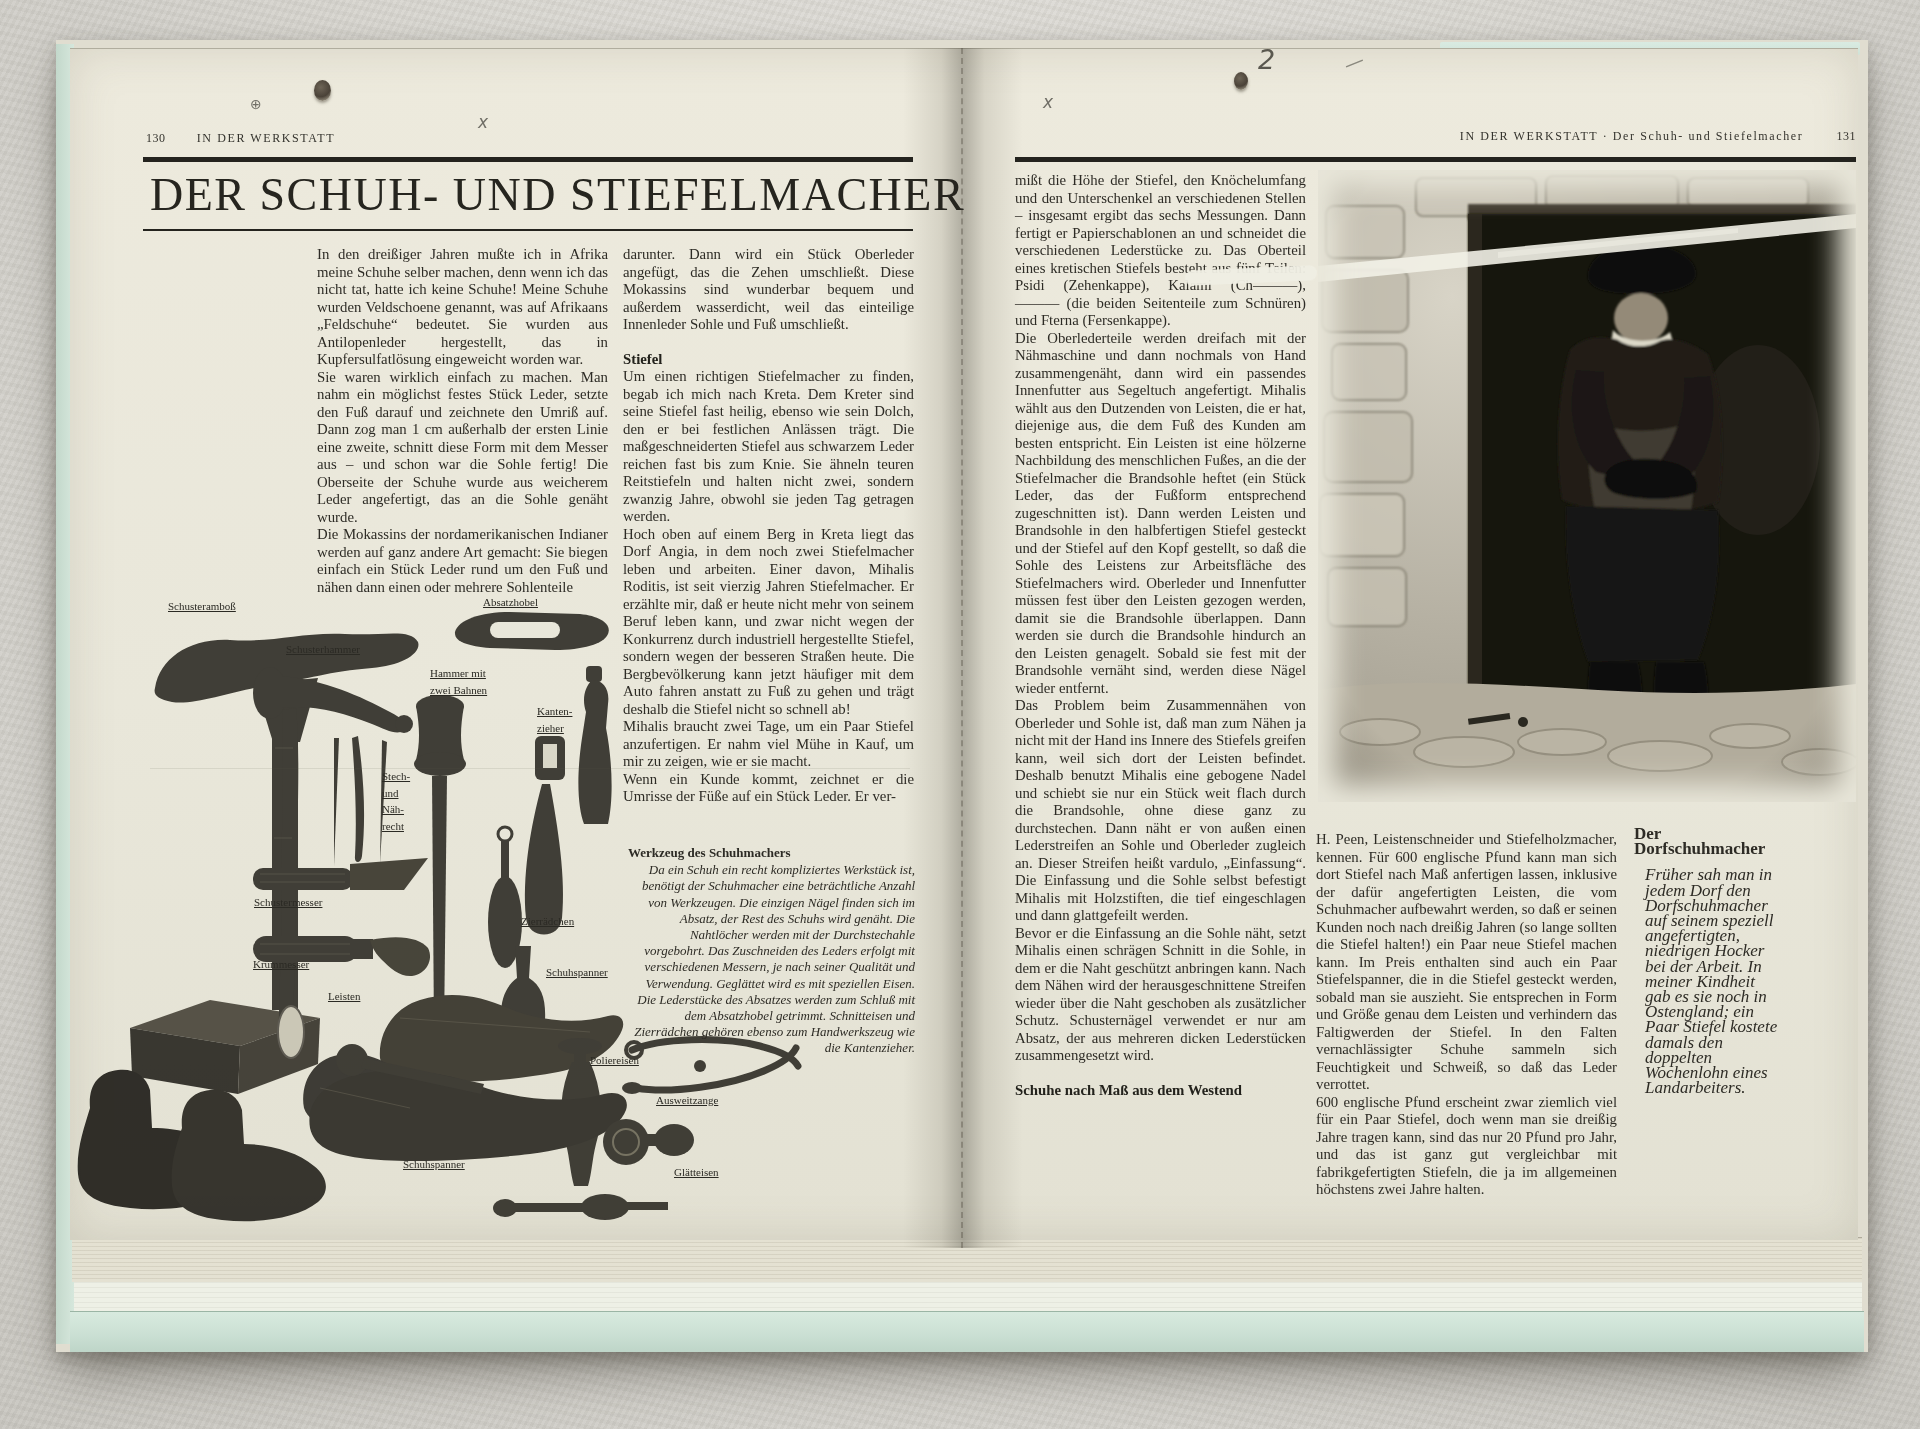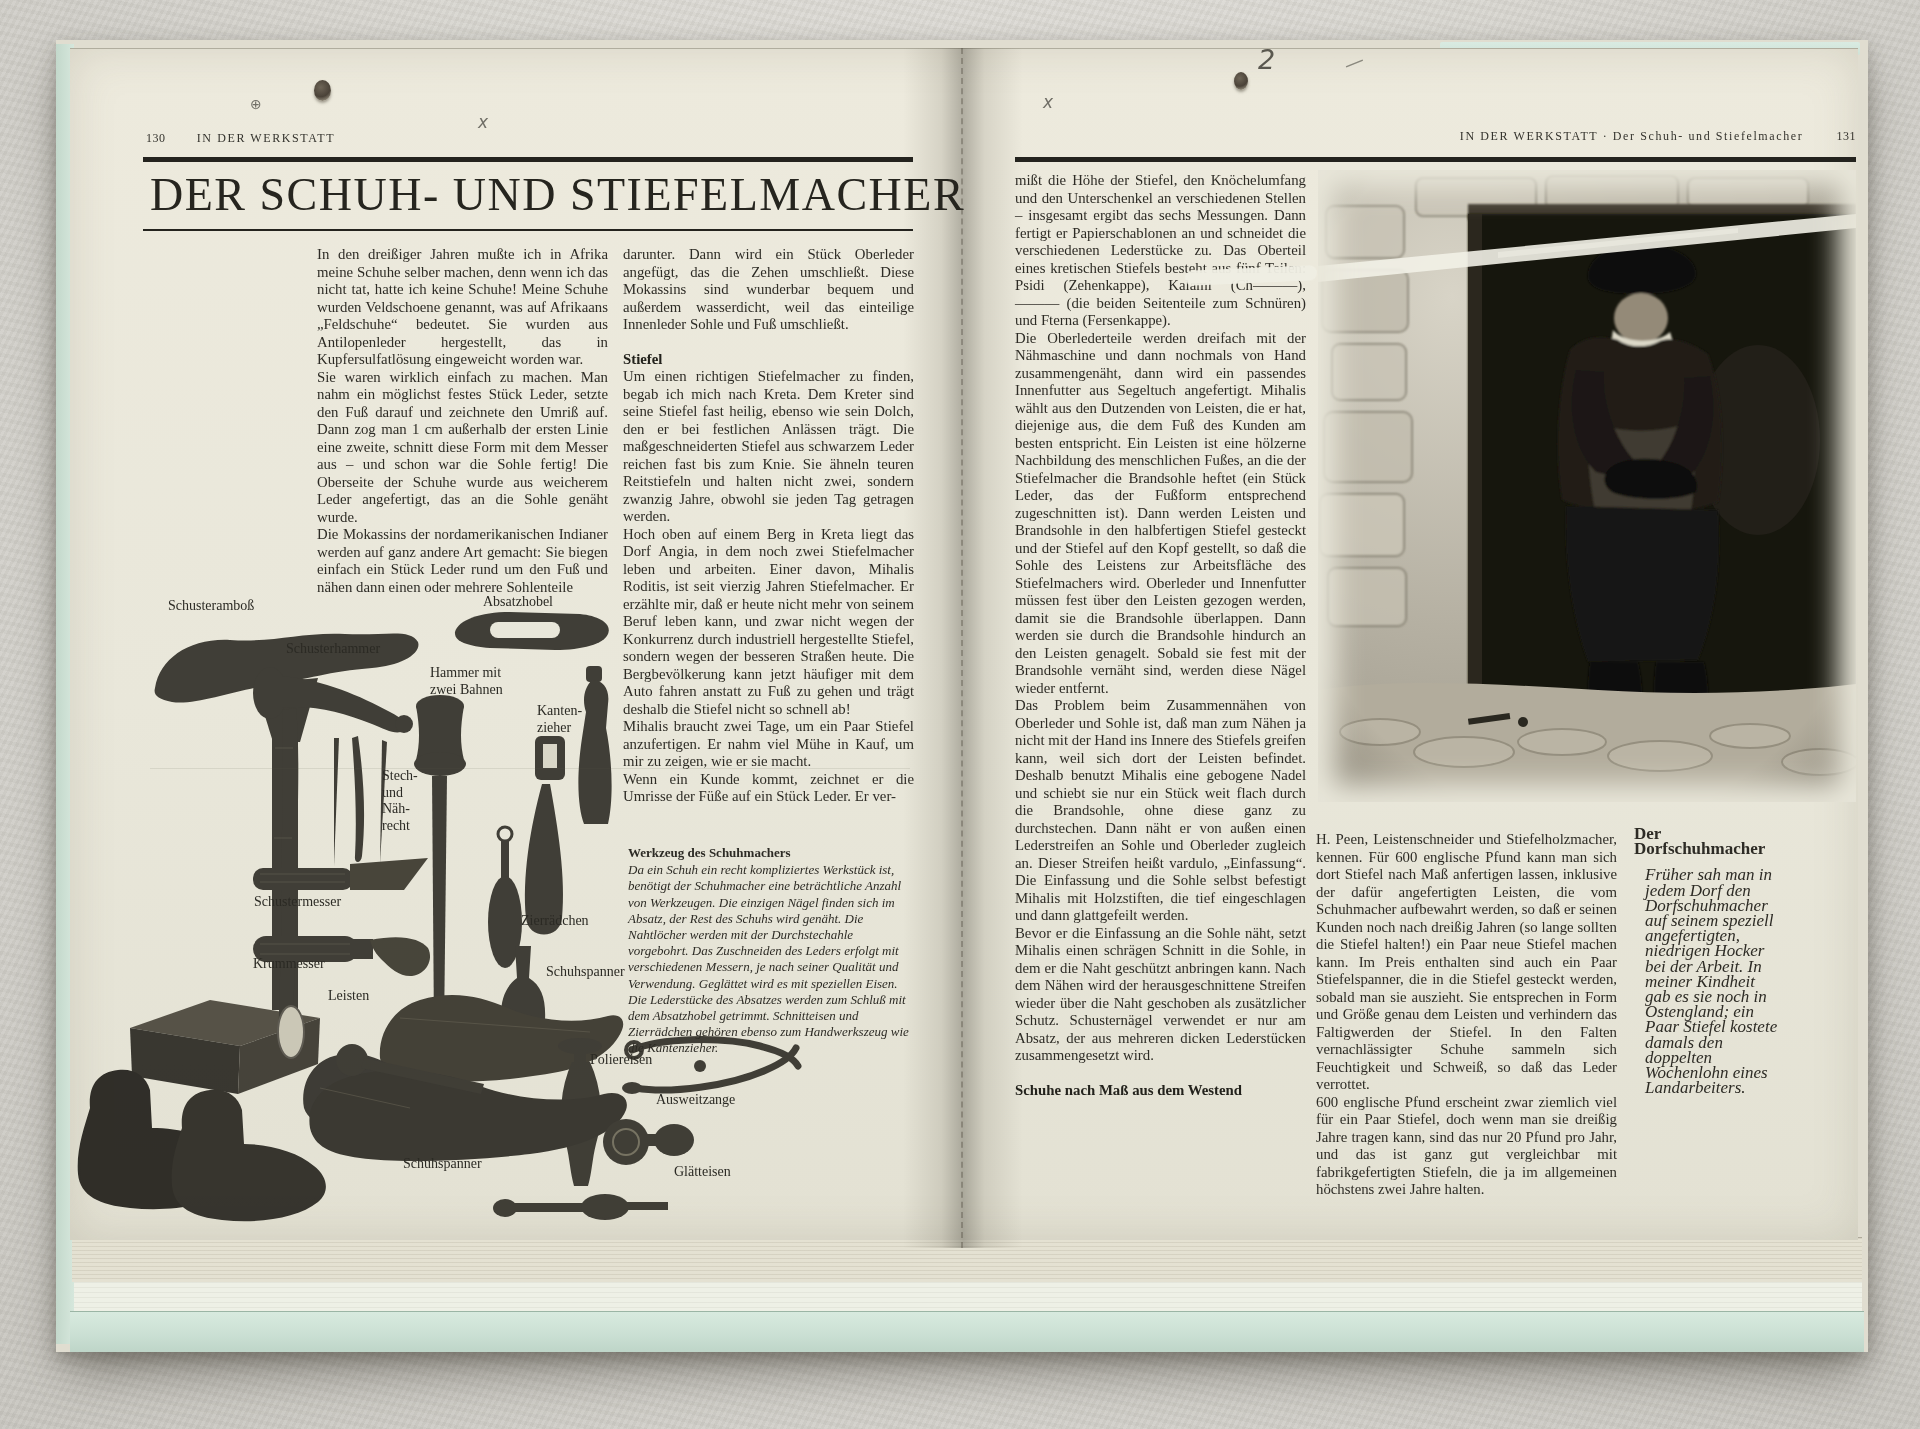--- a/index.html
+++ b/index.html
@@ -38,22 +38,22 @@
   .running-head{position:absolute;font-size:12px;letter-spacing:1.6px;color:#33322c;white-space:nowrap;}
   .running-head .pnum{letter-spacing:.5px;}
   .rule{position:absolute;background:#24231e;}
   .article-title{position:absolute;font-size:46px;letter-spacing:1.5px;color:#26251f;white-space:nowrap;text-align:center;}
   .col{position:absolute;font-size:14.8px;line-height:17.5px;color:#2d2b25;text-align:justify;}
   .col p{margin:0;}
   .col .blockgap{height:17px;}
   .subhead{font-weight:bold;color:#23221c;}
   .figcap{position:absolute;font-size:13px;line-height:16.2px;color:#2d2b25;}
   .figcap .cap-title{font-weight:bold;font-style:normal;margin:0 0 1px 0;}
-  .figcap .cap-text{font-style:italic;margin:0;text-align:left;}
-  .tool-label{position:absolute;font-size:14px;line-height:16.5px;color:#2b2a24;white-space:pre-line;}
+  .figcap .cap-text{font-style:italic;margin:0;text-align:right;}
+  .tool-label{position:absolute;font-size:11px;line-height:16.5px;color:#2b2a24;white-space:pre-line;text-decoration:underline;}
   .photo{position:absolute;left:1318px;top:170px;width:538px;height:632px;}
   .photo::after{content:"";position:absolute;inset:0;box-shadow:inset 0 0 28px 18px #e9e7da;pointer-events:none;}
   .photo-caption{position:absolute;left:1634px;top:826px;width:156px;font-size:17px;line-height:15.2px;color:#2d2b25;}
   .photo-caption .cap-title{font-weight:bold;margin:0 0 1px 0;}
   .photo-caption .cap-text{font-style:italic;margin:11px;}
   .hole{position:absolute;border-radius:50%;
       background:radial-gradient(circle at 40% 35%, #6e6557 0%, #4a4238 55%, #8d8676 80%, #c9c3b2 100%);
       box-shadow:0 2px 3px rgba(80,74,60,.5);}
   .pencil{position:absolute;color:#716f67;font-family:"DejaVu Sans","Liberation Sans",sans-serif;}
   .scratch{position:absolute;background:#f0efe4;opacity:.95;border-radius:8px;filter:blur(.6px);}

